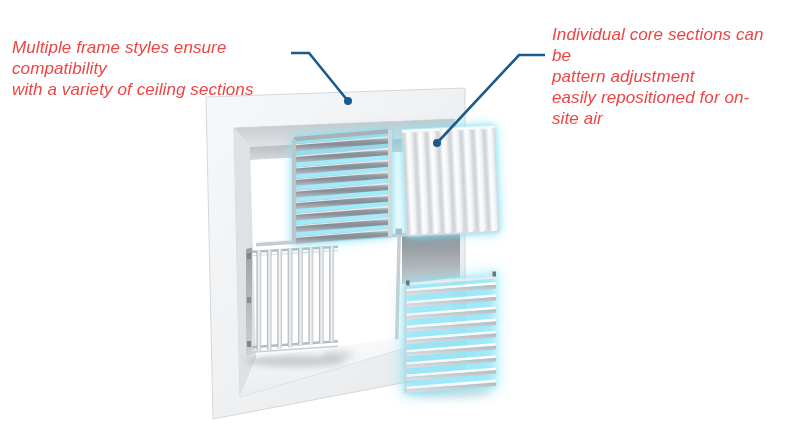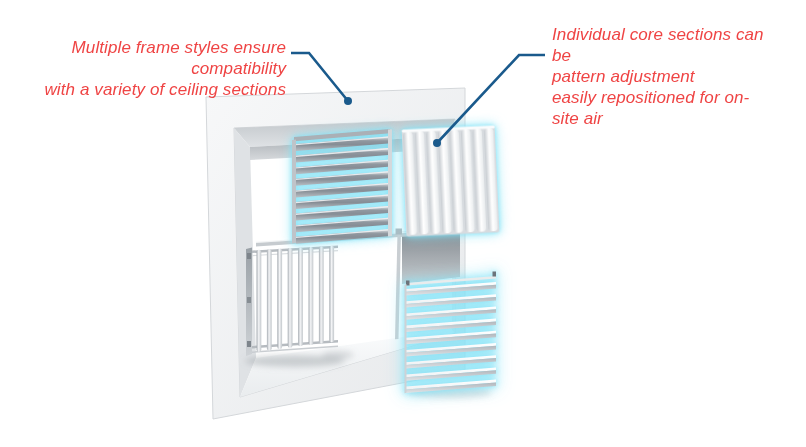--- a/index.html
+++ b/index.html
@@ -12,21 +12,21 @@
   }
   .stage svg{position:absolute;left:0;top:0;}
   .callout{
     position:absolute;
     font-style:italic;
     font-size:17px;
     line-height:21px;
     color:#ef4444;
     letter-spacing:.1px;
   }
-  .callout-left{left:24px;top:37px;width:262px;text-align:right;}
+  .callout-left{left:12px;top:37px;width:262px;text-align:left;}
   .callout-right{left:552px;top:24px;width:220px;text-align:left;}
   .glow{filter:drop-shadow(0 0 2.5px rgba(126,224,245,.95)) drop-shadow(0 0 6px rgba(138,229,248,.75));}
   .glow-strong{filter:drop-shadow(0 0 3px rgba(126,224,245,1)) drop-shadow(0 0 8px rgba(138,229,248,.9));}
 </style>
 </head>
 <body>
 
 <div class="stage">
 
   <svg id="illus" width="806" height="447" viewBox="0 0 806 447">

